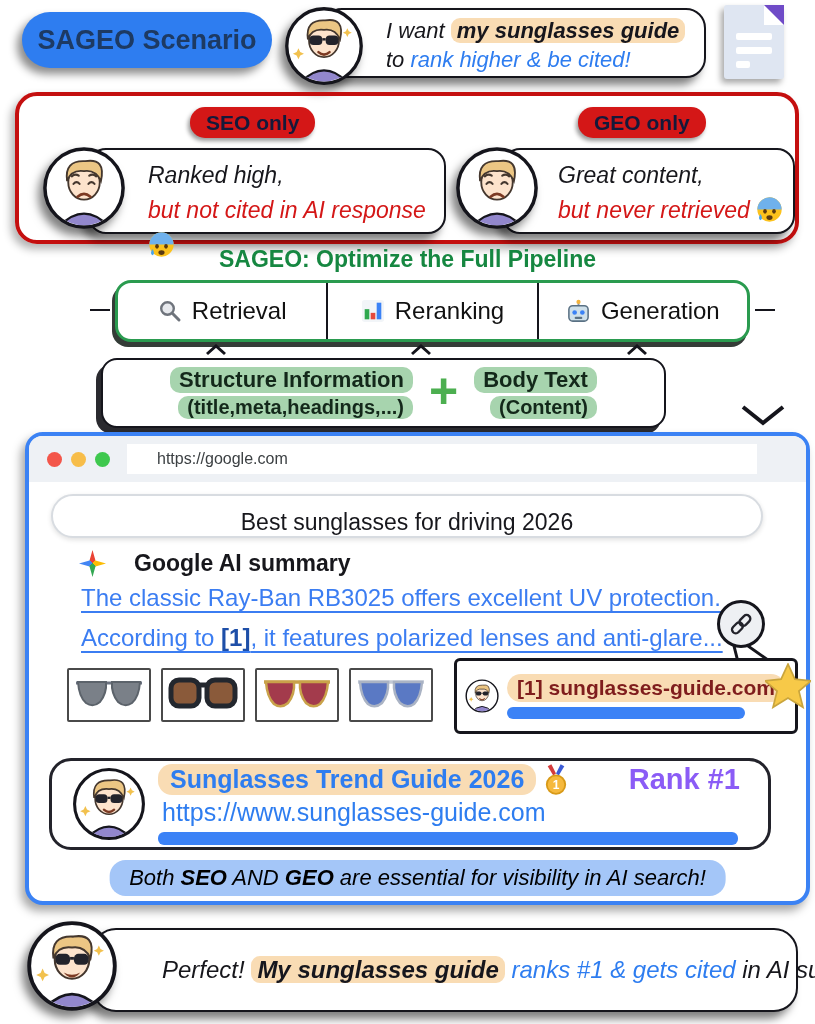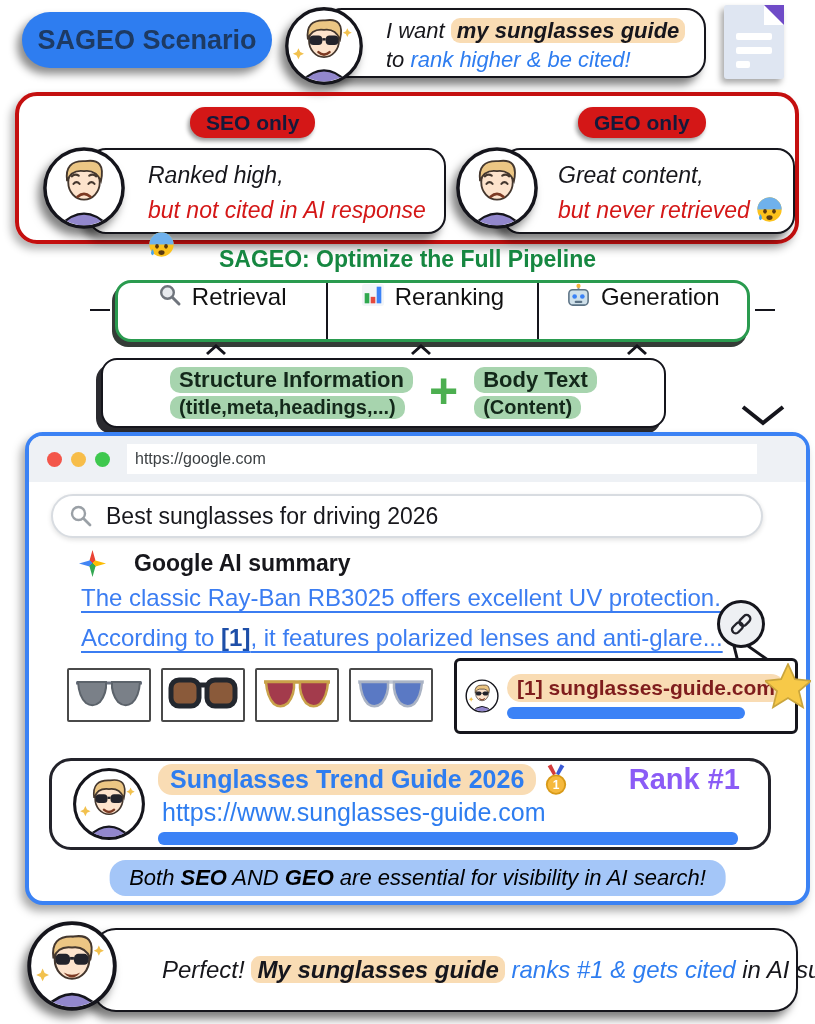--- a/index.html
+++ b/index.html
@@ -41,48 +41,48 @@
   .case-bubble { position:absolute; top:148px; height:86px; padding:8px 8px 6px 58px;
     font-style:italic; font-size:23px; line-height:35px; border-radius:18px; }
   .txt-red { color:#d41717; }
 
   
   .pipe-title { left:0; top:246px; width:815px; text-align:center;
     font-size:23px; font-weight:bold; color:#168741; }
   .pipe-box { left:115px; top:280px; width:635px; height:62px; background:#fff;
     border:3px solid #2a9b4f; border-radius:16px; display:flex;
     box-shadow:-3px 5px 0 rgba(16,26,20,.85); }
-  .stage { flex:1; display:flex; justify-content:center; gap:10px;
+  .stage { flex:1; display:flex; align-items:center; justify-content:center; gap:10px;
     font-size:24px; color:#111; }
   .stage + .stage { border-left:2px solid #15151c; }
   .dash { height:0; width:20px; border-top:2.5px solid #15151c; top:309px; }
   .caret { top:344px; width:22px; height:12px; }
 
   
   .input-box { left:101px; top:358px; width:565px; height:70px; background:#fff;
     border:2.5px solid #15151c; border-radius:16px; box-shadow:-5px 6px 0 rgba(12,12,18,.88);
     display:flex; align-items:center; justify-content:center; gap:16px; }
-  .input-col { display:flex; flex-direction:column; align-items:flex-start; gap:3px; }
+  .input-col { display:flex; flex-direction:column; align-items:flex-end; gap:3px; }
   .hl-green { background:#a7d4ae; border-radius:10px; padding:0 9px; color:#13281a; }
   .in-title { font-size:22px; font-weight:bold; }
   .in-sub { font-size:20px; font-weight:bold; }
   .plus { font-size:50px; font-weight:bold; color:#4caf50; line-height:50px; margin-top:-4px; }
   .chev-down { left:740px; top:404px; width:46px; height:24px; }
 
   
   .browser { left:25px; top:432px; width:785px; height:473px; background:#fff;
     border:4px solid #3b82f4; border-radius:18px; box-shadow:-4px 6px 10px rgba(0,0,0,.35); }
   .b-topbar { position:absolute; left:0; top:0; width:100%; height:46px; background:#eef1f5;
     border-radius:13px 13px 0 0; display:flex; align-items:center; padding:0 18px; }
   .dot { width:15px; height:15px; border-radius:50%; margin-right:9px; }
   .urlbar { margin-left:8px; width:630px; height:30px; background:#fff; border-radius:0;
-    font-size:16px; color:#3c4043; line-height:30px; padding-left:8px; }
+    font-size:16px; color:#3c4043; line-height:30px; padding-left:30px; }
   .searchbar { position:absolute; left:22px; top:58px; width:712px; height:44px; background:#fff;
     border:2px solid #d8dce1; border-radius:24px; display:flex; align-items:center; gap:13px;
-    padding:0 16px; font-size:23px; color:#17171c; box-shadow:0 2px 5px rgba(0,0,0,.12); }
+    padding:0 16px; font-size:23px; color:#17171c; box-shadow:0 2px 5px rgba(0,0,0,.12);flex-direction:column; }
   .ai-label { position:absolute; left:50px; top:114px; display:flex; align-items:center; gap:28px;
     font-size:23px; font-weight:bold; color:#17171c; }
   .gem-star { width:27px; height:27px;
     background:conic-gradient(from -45deg,#ea4335 0 90deg,#fbbc05 0 180deg,#34a853 0 270deg,#4285f4 0 360deg);
     clip-path:polygon(50% 0%, 61% 39%, 100% 50%, 61% 61%, 50% 100%, 39% 61%, 0% 50%, 39% 39%); }
   .ai-line { position:absolute; left:52px; font-size:24px; color:#3b7df2;
     text-decoration:underline; text-underline-offset:5px; }
   .cite-mark { color:#1e4fa8; font-weight:bold; }
   .link-circ { position:absolute; left:688px; top:164px; width:48px; height:48px; border-radius:50%;
     background:#eef0f3; border:3px solid #15151c; display:flex; align-items:center; justify-content:center;

